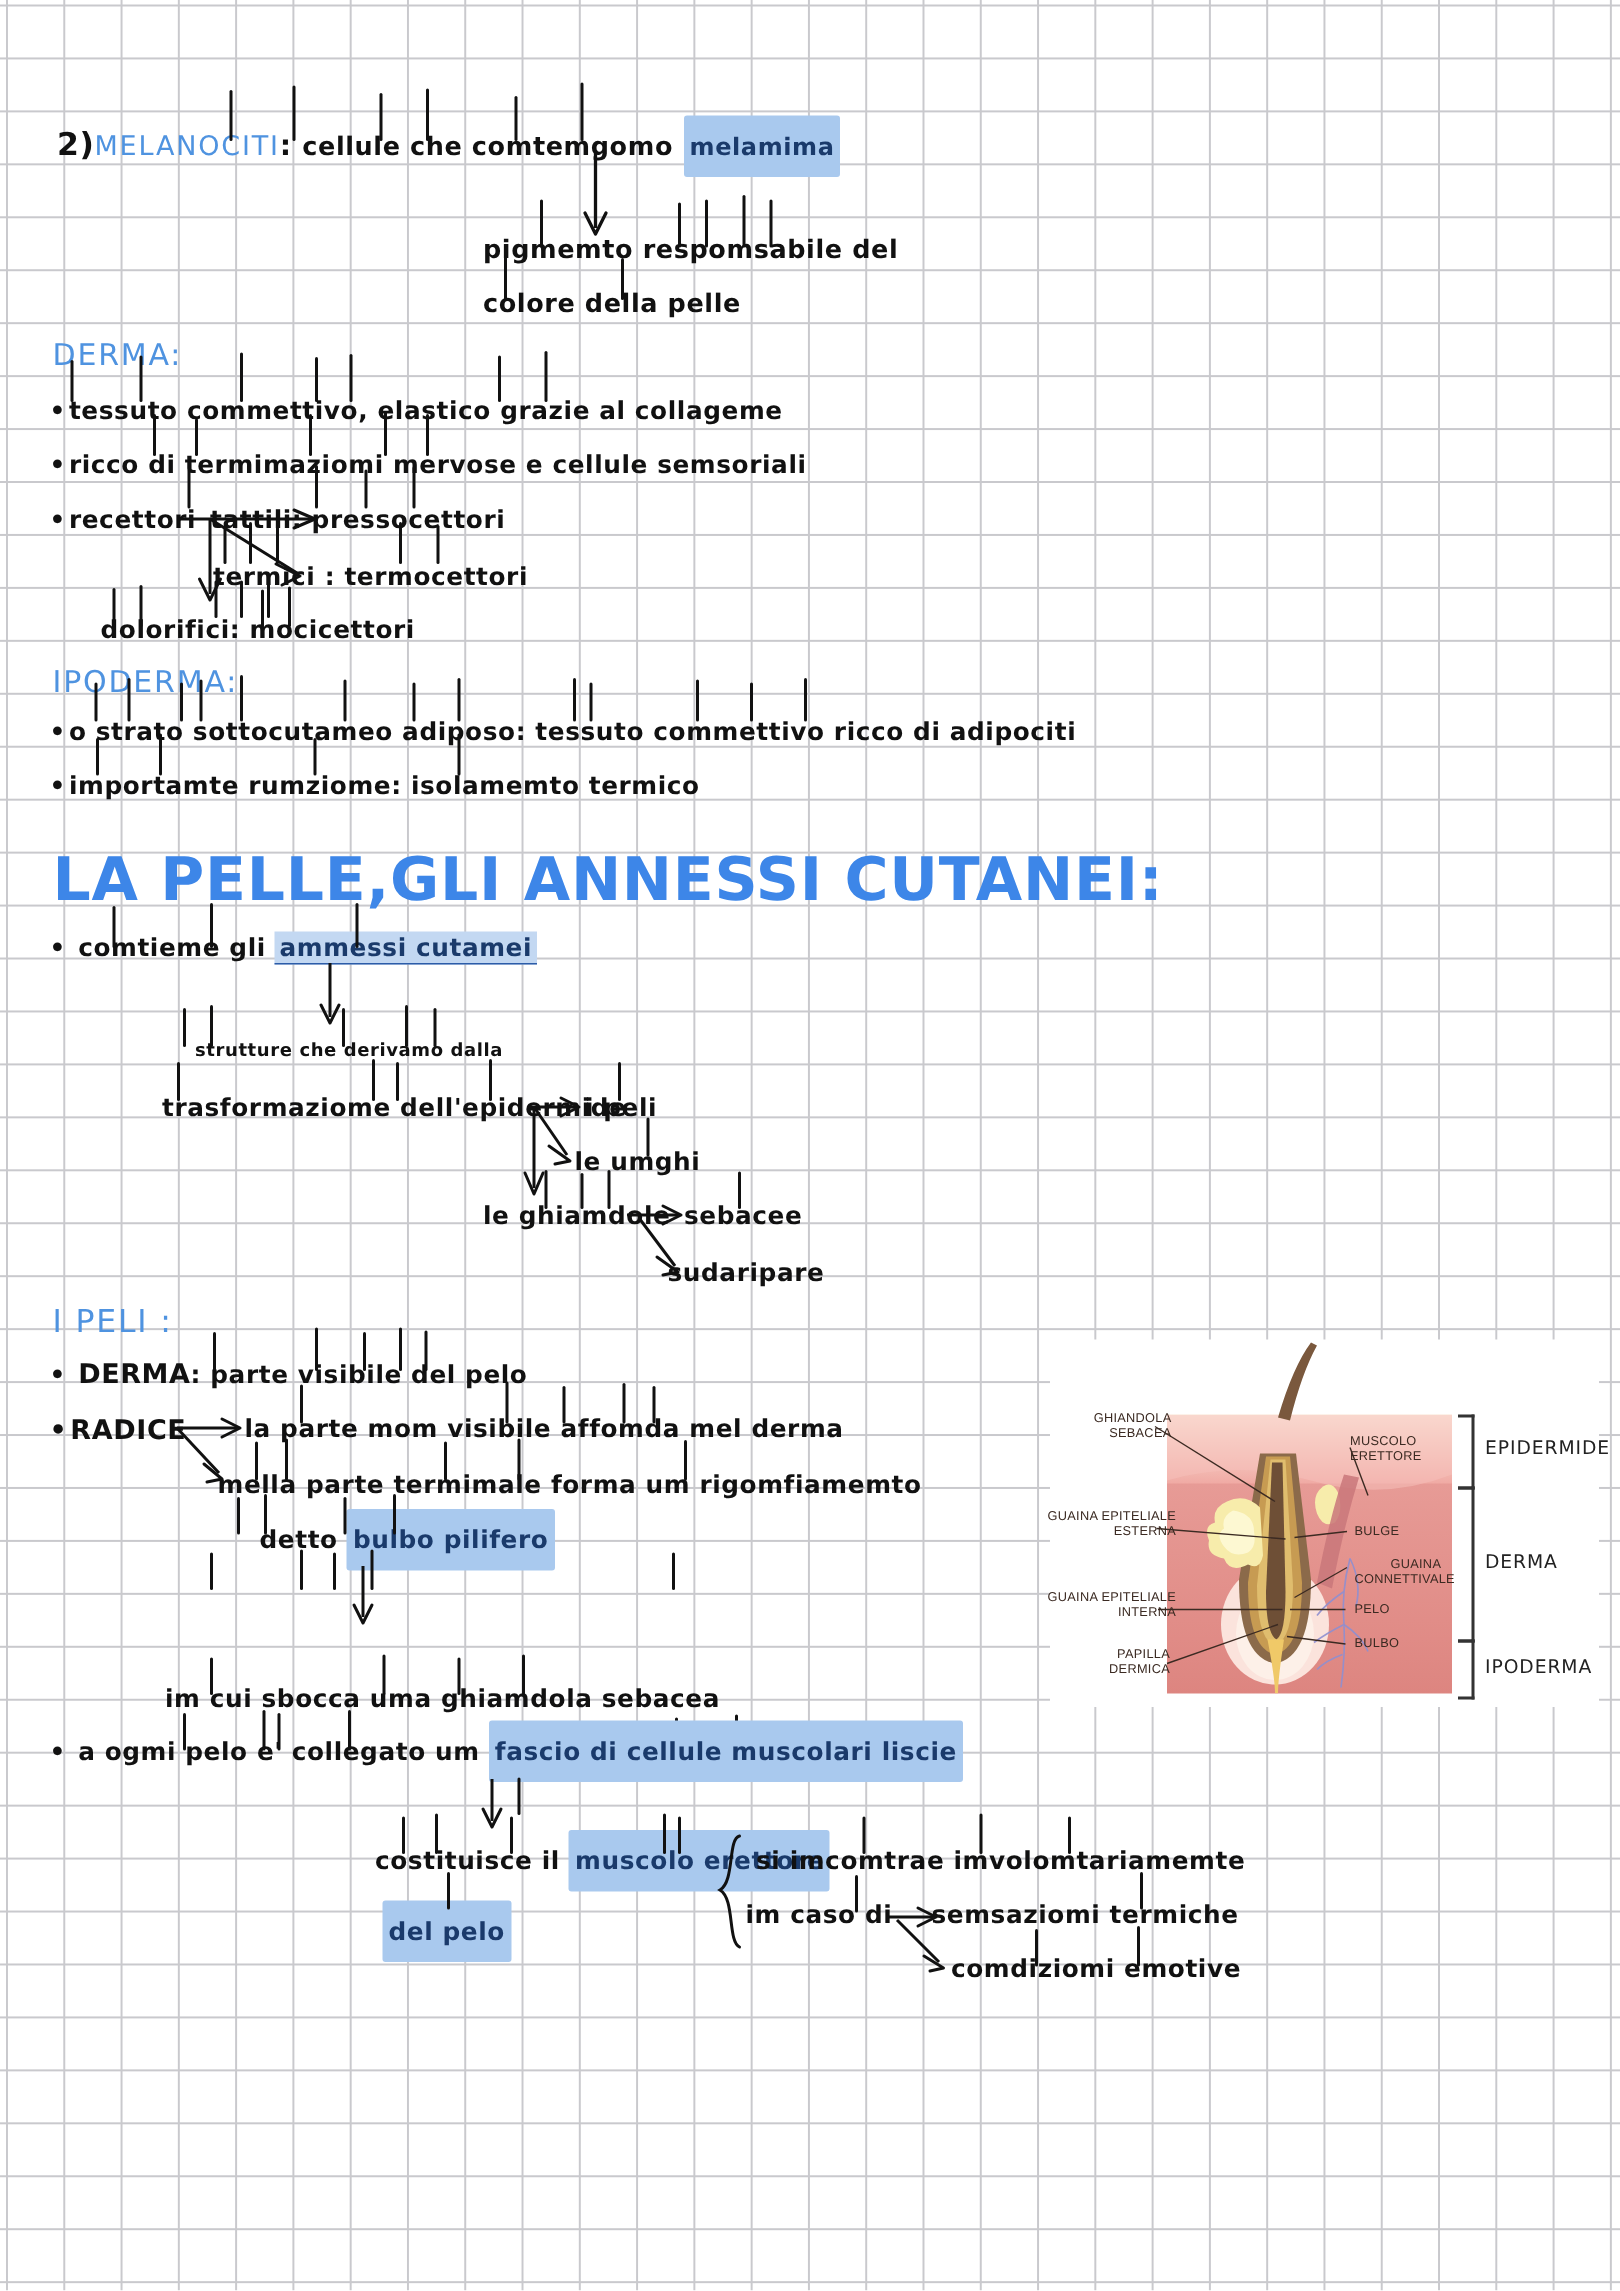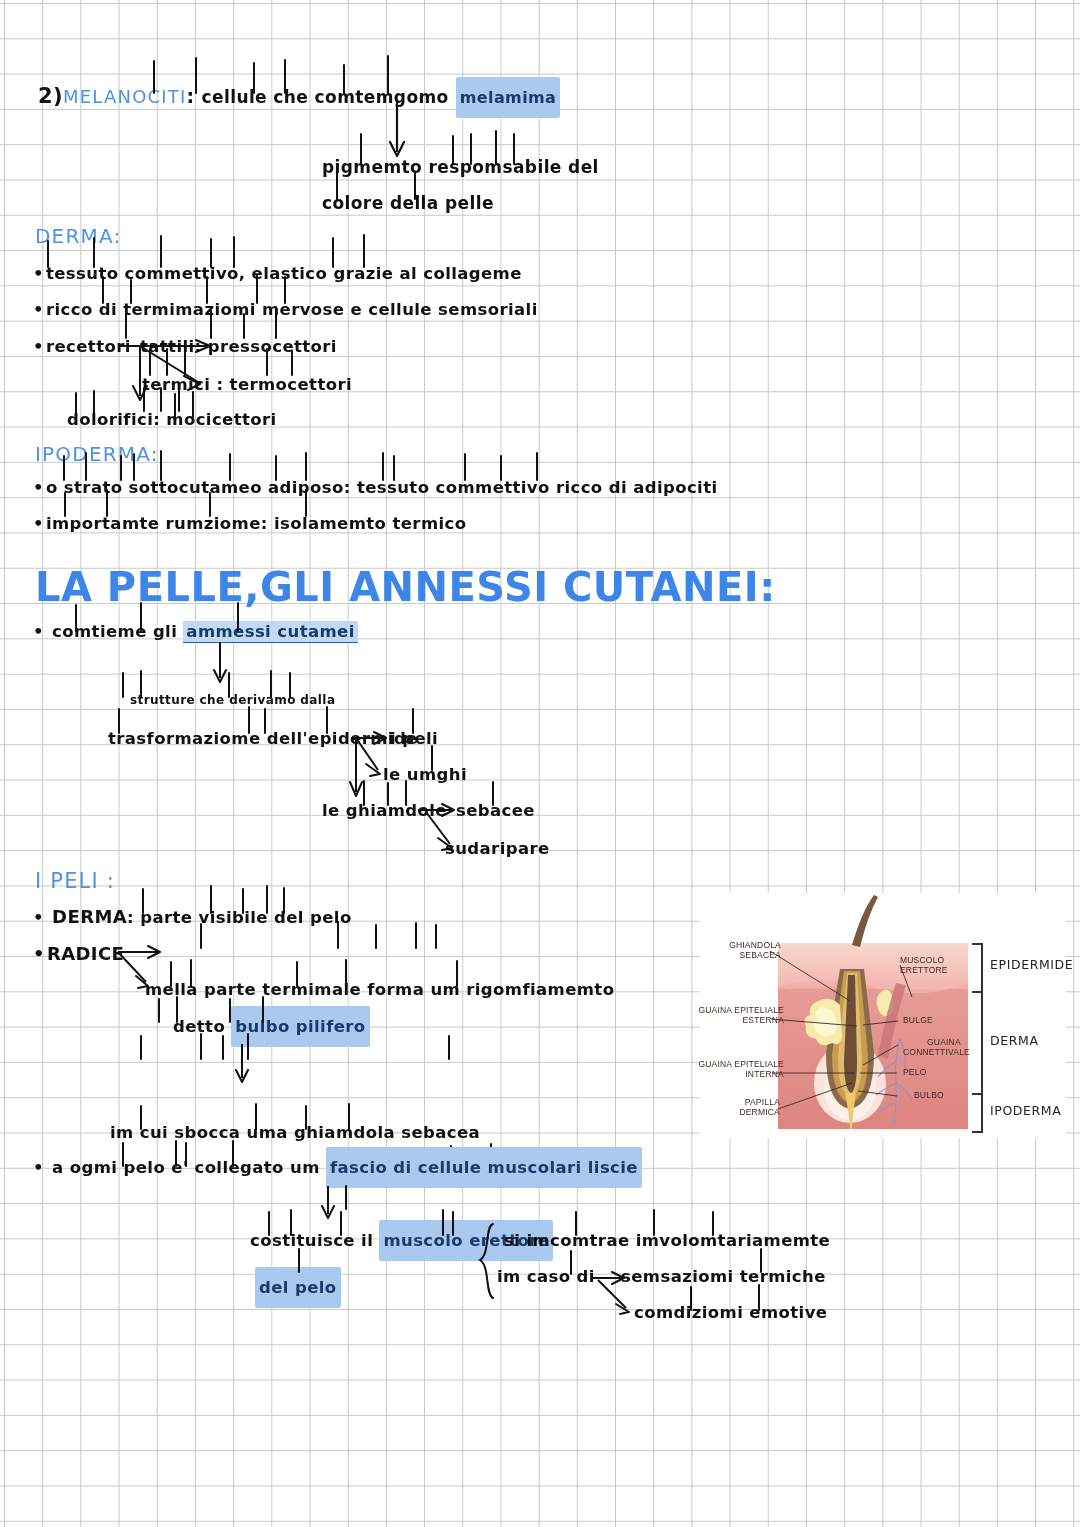--- a/index.html
+++ b/index.html
@@ -304,20 +304,21 @@
   <div class="tick" style="left:415px; top:922px; height:27px;"></div>
   <div class="tick" style="left:435px; top:924px; height:25px;"></div>
 
   <svg class="ink" style="left:118px; top:940px; width:60px; height:60px;">
     <path d="M0,12 L40,12" stroke="#111" stroke-width="2" fill="none"></path>
     <path d="M30,6 L42,12 L30,18" stroke="#111" stroke-width="2" fill="none" stroke-linejoin="round" stroke-linecap="round"></path>
     <path d="M0,12 L28,42" stroke="#111" stroke-width="2" fill="none"></path>
     <path d="M18,36 L30,46 L20,48" stroke="#111" stroke-width="2" fill="none" stroke-linejoin="round" stroke-linecap="round"></path>
   </svg>
 
+  <div class="hw" style="left:163px; top:943px; font-size:16.5px;">la parte mom visibile affomda mel derma</div>
   <div class="hw" style="left:145px; top:980px; font-size:16.5px;">mella  parte termimale  forma um rigomfiamemto</div>
 
   <div class="hw" style="left:145px; top:1017px; font-size:16.5px;margin-left:28px;">
     <span>detto</span>
     <span class="hl">bulbo  pilifero</span>
   </div>
 
   <div class="tick" style="left:170px; top:961px; height:26px;"></div>
   <div class="tick" style="left:190px; top:959px; height:28px;"></div>
   <div class="tick" style="left:296px; top:961px; height:26px;"></div>
@@ -479,21 +480,21 @@
     <div class="dlabel" style="left:203px; top:123px;">
       <span style="white-space:pre;">BULGE</span>
     </div>
     <div class="dlabel" style="left:203px; top:145px;">
       <span style="white-space:pre;padding-left:24px;">GUAINA
 CONNETTIVALE</span>
     </div>
     <div class="dlabel" style="left:203px; top:175px;">
       <span style="white-space:pre;">PELO</span>
     </div>
-    <div class="dlabel" style="left:214px; top:198px;">
+    <div class="dlabel" style="left:203px; top:198px;">
       <span style="white-space:pre;">BULBO</span>
     </div>
 
     <div class="brkt" style="left:272px; top:50px; height:46px;"></div>
     <div class="sidelabel" style="left:290px; top:64px;">EPIDERMIDE</div>
 
     <div class="brkt" style="left:272px; top:98px; height:100px;"></div>
     <div class="sidelabel" style="left:290px; top:140px;">DERMA</div>
 
     <div class="brkt" style="left:272px; top:200px; height:36px;"></div>

